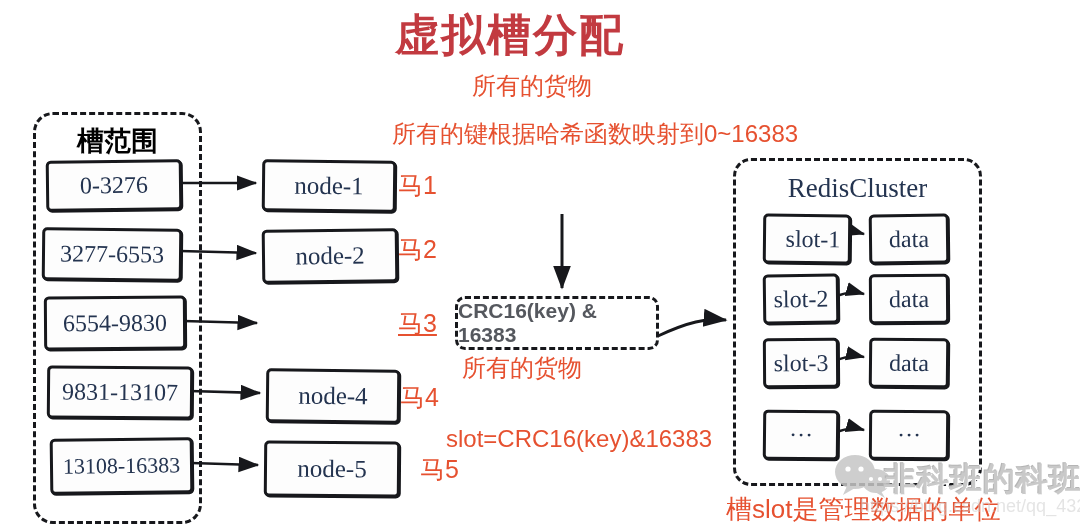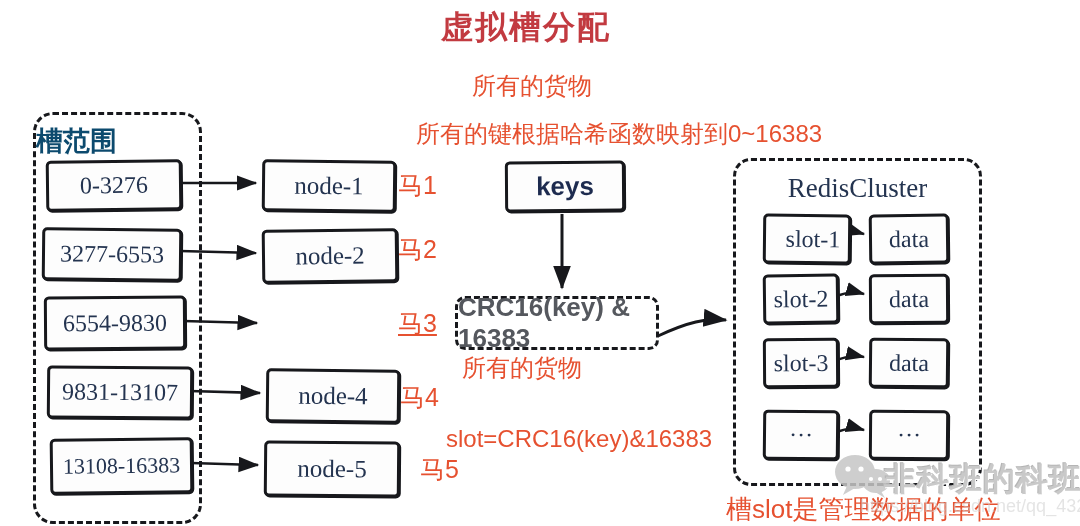--- a/index.html
+++ b/index.html
@@ -1,35 +1,35 @@
 <!DOCTYPE html>
 <html><head>
 <meta charset="utf-8">
 <style>
   html,body{margin:0;padding:0;background:#ffffff;}
   #canvas{position:relative;width:1080px;height:526px;background:#ffffff;overflow:hidden;
           font-family:"Liberation Sans",sans-serif;}
   .abs{position:absolute;}
   
-  .title{left:0;top:6px;width:1020px;text-align:center;font-size:32px;font-weight:bold;
-         color:#c23a40;letter-spacing:2px;margin-left:16px;}
+  .title{left:0;top:6px;width:1020px;text-align:center;font-size:44px;font-weight:bold;
+         color:#c23a40;letter-spacing:2px;}
   
   .red-note{color:#e65130;font-size:24px;white-space:nowrap;}
   
   .sketchbox{border:3px solid #17181c;border-radius:5px;background:#fdfdfd;
              display:flex;align-items:center;justify-content:center;
              font-family:"Liberation Serif",serif;color:#243450;font-size:24px;
              box-shadow:1px 1px 0 #17181c;}
   .dashedbox{border:3px dashed #17181c;border-radius:14px;background:transparent;}
-  .panel-title{font-size:27px;font-weight:bold;color:#0c4a6e;text-align:left;width:100%;}
+  .panel-title{font-size:27px;font-weight:bold;color:#000000;text-align:center;width:100%;}
   .serif-title{font-family:"Liberation Serif",serif;font-weight:normal;font-size:27px;color:#243450;}
   .horse{color:#e65130;font-size:25px;white-space:nowrap;}
   .keys-text{font-family:"Liberation Sans",sans-serif;color:#1d2b4f;font-size:26px;font-weight:bold;}
   .crc-box{border:3px dashed #17181c;border-radius:10px;display:flex;align-items:center;
-           justify-content:center;color:#55585e;font-size:26px;font-weight:bold;
+           justify-content:center;color:#55585e;font-size:21px;font-weight:bold;
            font-family:"Liberation Sans",sans-serif;background:#fff;}
   svg.overlay{position:absolute;left:0;top:0;pointer-events:none;}
   .wm-name{color:#c9c9c9;font-size:32px;font-weight:bold;letter-spacing:1px;
            text-shadow:1px 1px 0 #ffffff,-1px -1px 0 #b5b5b5;white-space:nowrap;}
   .wm-url{color:#cfcfcf;opacity:.55;font-size:18px;white-space:nowrap;}
   .r-tilt1{transform:rotate(-.7deg);} .r-tilt2{transform:rotate(.6deg);}
   .r-tilt3{transform:rotate(-.4deg);} .r-tilt4{transform:rotate(.5deg);}
 </style>
 </head>
 <body>
@@ -51,21 +51,21 @@
     <path d="M658,336 C688,322 706,318 726,320" fill="none" stroke="#17181c" stroke-width="3" marker-end="url(#ah)"></path>
     <path d="M835,237 Q850,230 864,234" fill="none" stroke="#17181c" stroke-width="2.4" marker-end="url(#ah)"></path>
     <path d="M835,297 Q850,290 864,294" fill="none" stroke="#17181c" stroke-width="2.4" marker-end="url(#ah)"></path>
     <path d="M835,361 Q850,354 864,357" fill="none" stroke="#17181c" stroke-width="2.4" marker-end="url(#ah)"></path>
     <path d="M835,433 Q850,426 864,430" fill="none" stroke="#17181c" stroke-width="2.4" marker-end="url(#ah)"></path>
   </svg>
 
   <div class="abs title">虚拟槽分配</div>
 
   <div class="abs red-note" style="left:472px;top:70px;">所有的货物</div>
-  <div class="abs red-note" style="left:392px;top:118px;margin-left:24px;">所有的键根据哈希函数映射到0~16383</div>
+  <div class="abs red-note" style="left:392px;top:118px;">所有的键根据哈希函数映射到0~16383</div>
 
   <div class="abs dashedbox" style="left:33px;top:112px;width:163px;height:406px;border-radius:20px;">
     <div class="abs panel-title" style="top:8px;">槽范围</div>
   </div>
   <div class="abs sketchbox r-tilt1" style="left:46px;top:160px;width:130px;height:45px;">0-3276</div>
   <div class="abs sketchbox r-tilt2" style="left:42px;top:228px;width:134px;height:47px;">3277-6553</div>
   <div class="abs sketchbox r-tilt3" style="left:44px;top:296px;width:136px;height:48px;">6554-9830</div>
   <div class="abs sketchbox r-tilt4" style="left:47px;top:366px;width:140px;height:47px;">9831-13107</div>
   <div class="abs sketchbox r-tilt1" style="left:50px;top:438px;width:137px;height:50px;font-size:22px;">13108-16383</div>
 
@@ -73,23 +73,20 @@
   <div class="abs sketchbox r-tilt1" style="left:262px;top:229px;width:130px;height:48px;font-size:25px;">node-2</div>
   <div class="abs sketchbox r-tilt2" style="left:266px;top:369px;width:128px;height:48px;font-size:25px;">node-4</div>
   <div class="abs sketchbox r-tilt4" style="left:264px;top:441px;width:130px;height:50px;font-size:25px;">node-5</div>
 
   <div class="abs horse" style="left:398px;top:169px;">马1</div>
   <div class="abs horse" style="left:398px;top:233px;">马2</div>
   <div class="abs horse" style="left:398px;top:307px;text-decoration:underline;">马3</div>
   <div class="abs horse" style="left:400px;top:381px;">马4</div>
   <div class="abs horse" style="left:420px;top:453px;">马5</div>
 
-  <div class="abs sketchbox r-tilt3" style="left:505px;top:161px;width:114px;height:45px;">
-    <span class="keys-text">keys</span>
-  </div>
 
   <div class="abs crc-box" style="left:455px;top:296px;width:198px;height:48px;">CRC16(key) &amp; 16383</div>
 
   <div class="abs red-note" style="left:462px;top:352px;">所有的货物</div>
   <div class="abs red-note" style="left:446px;top:382px;margin-top:43px;">slot=CRC16(key)&amp;16383</div>
 
   <div class="abs dashedbox" style="left:733px;top:158px;width:243px;height:322px;border-radius:18px;">
     <div class="abs serif-title" style="top:12px;width:100%;text-align:center;">RedisCluster</div>
   </div>
   <div class="abs sketchbox r-tilt2" style="left:763px;top:214px;width:70px;height:44px;padding-left:12px;">slot-1</div>

